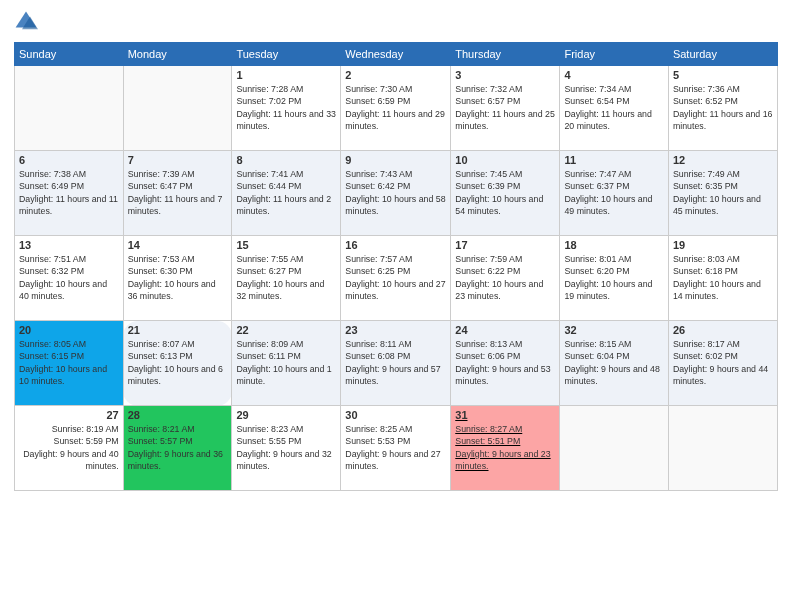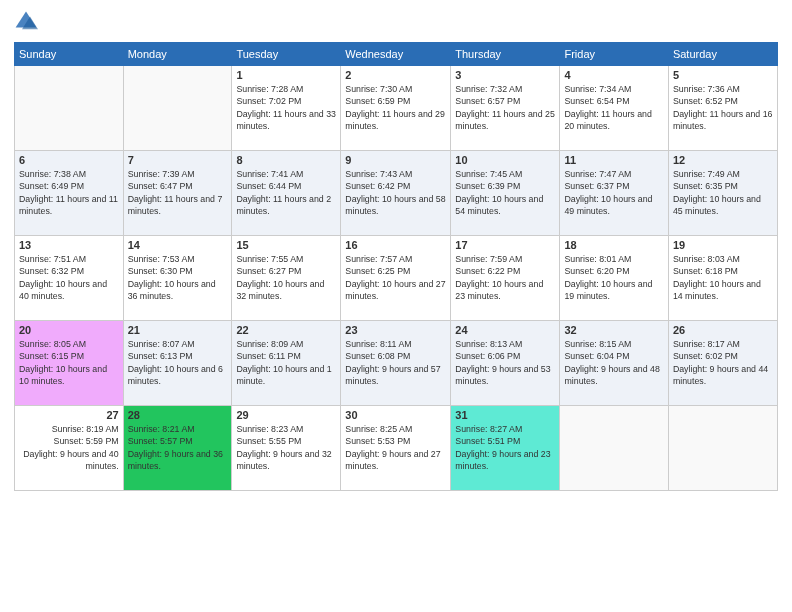--- a/index.html
+++ b/index.html
@@ -209,25 +209,25 @@
           <td style="background: rgb(255, 255, 255);">
             <span class="day-num">18</span>
             <div class="day-info">Sunrise: 8:01 AM<br>Sunset: 6:20 PM<br>Daylight: 10 hours and 19 minutes.</div>
           </td>
           <td style="background: rgb(255, 255, 255);">
             <span class="day-num">19</span>
             <div class="day-info">Sunrise: 8:03 AM<br>Sunset: 6:18 PM<br>Daylight: 10 hours and 14 minutes.</div>
           </td>
         </tr>
         <tr>
-          <td style="background: #f0abfc;">
+          <td style="background: #0ea5e9;">
             <span class="day-num">20</span>
             <div class="day-info">Sunrise: 8:05 AM<br>Sunset: 6:15 PM<br>Daylight: 10 hours and 10 minutes.</div>
           </td>
-          <td style="background: rgb(238, 242, 248);">
+          <td style="background: rgb(238, 242, 248); border-radius: 15px;">
             <span class="day-num">21</span>
             <div class="day-info">Sunrise: 8:07 AM<br>Sunset: 6:13 PM<br>Daylight: 10 hours and 6 minutes.</div>
           </td>
           <td style="background: rgb(238, 242, 248);">
             <span class="day-num">22</span>
             <div class="day-info">Sunrise: 8:09 AM<br>Sunset: 6:11 PM<br>Daylight: 10 hours and 1 minute.</div>
           </td>
           <td style="background: rgb(238, 242, 248);">
             <span class="day-num">23</span>
             <div class="day-info">Sunrise: 8:11 AM<br>Sunset: 6:08 PM<br>Daylight: 9 hours and 57 minutes.</div>
@@ -255,21 +255,21 @@
             <div class="day-info">Sunrise: 8:21 AM<br>Sunset: 5:57 PM<br>Daylight: 9 hours and 36 minutes.</div>
           </td>
           <td style="background: rgb(255, 255, 255);">
             <span class="day-num">29</span>
             <div class="day-info">Sunrise: 8:23 AM<br>Sunset: 5:55 PM<br>Daylight: 9 hours and 32 minutes.</div>
           </td>
           <td style="background: rgb(255, 255, 255);">
             <span class="day-num">30</span>
             <div class="day-info">Sunrise: 8:25 AM<br>Sunset: 5:53 PM<br>Daylight: 9 hours and 27 minutes.</div>
           </td>
-          <td style="background: #5eead4;">
+          <td style="background: #fca5a5; text-decoration: underline;">
             <span class="day-num">31</span>
             <div class="day-info">Sunrise: 8:27 AM<br>Sunset: 5:51 PM<br>Daylight: 9 hours and 23 minutes.</div>
           </td>
           <td class="empty-cell" style="background: rgb(249, 249, 249);"></td>
           <td class="empty-cell" style="background: rgb(249, 249, 249);"></td>
         </tr>
       </tbody>
   </table>
 </div>
 

